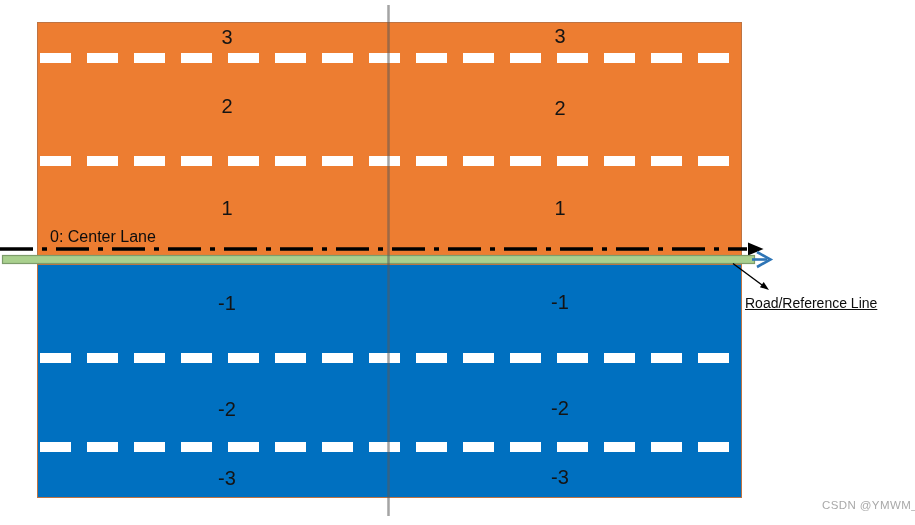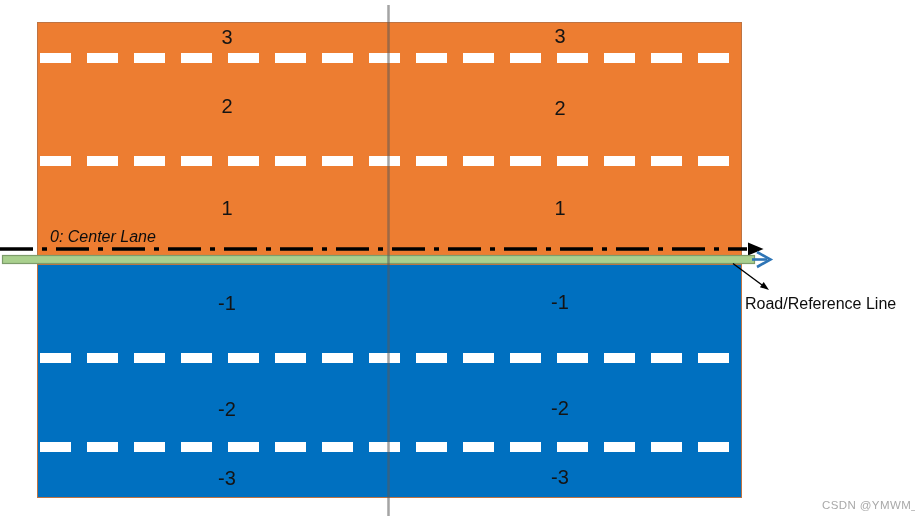--- a/index.html
+++ b/index.html
@@ -33,28 +33,28 @@
     line-height: 1;
     color: #141414;
     white-space: nowrap;
   }
   .center-lane-label {
     position: absolute;
     left: 50px; top: 228px;
     font-size: 16px;
     color: #0d0d0d;
     white-space: nowrap;
-    font-style: italic;
   }
   .ref-line-label {
     position: absolute;
     left: 745px; top: 295px;
-    font-size: 16px;
+    font-size: 14px;
     color: #0d0d0d;
     white-space: nowrap;
+    text-decoration: underline;
   }
   .watermark {
     position: absolute;
     left: 822px; top: 499px;
     font-size: 11.5px;
     letter-spacing: 0.4px;
     color: #a9a9a9;
     white-space: nowrap;
   }
 </style>

